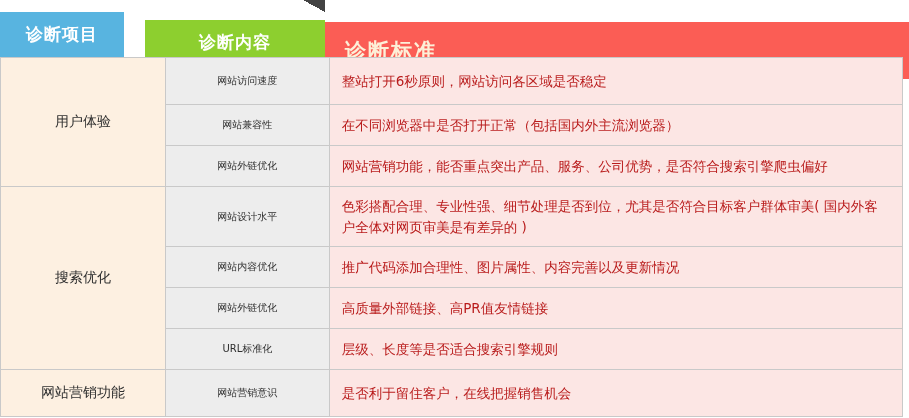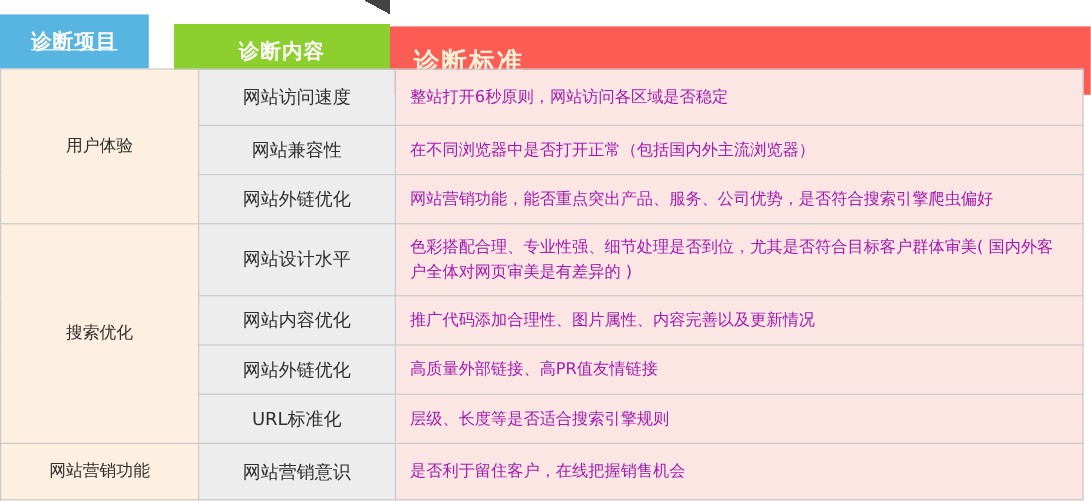--- a/index.html
+++ b/index.html
@@ -38,21 +38,20 @@
     box-sizing: border-box;
   }
   .hdr-1 {
     left: 0;
     top: 12px;
     width: 124px;
     height: 45px;
     background: #58b4e0;
     color: #ffffff;
     font-size: 17px;
-    text-decoration: underline;
   }
   .hdr-2 {
     left: 145px;
     top: 20px;
     width: 180px;
     height: 45px;
     background: #8dcf2f;
     color: #ffffff;
     font-size: 17px;
   }
@@ -102,28 +101,28 @@
     background: #fdf0e1;
     color: #2f2f2f;
     font-size: 14px;
     text-align: center;
     padding: 4px 6px;
   }
   .col-item {
     width: 144px;
     background: #ededed;
     color: #2f2f2f;
-    font-size: 15px;
+    font-size: 10px;
     text-align: center;
     padding: 4px 6px;
   }
   .col-std {
     width: 504px;
     background: #fce6e4;
-    color: #a21caf;
+    color: #b91c1c;
     font-size: 13.5px;
     text-align: left;
     padding: 8px 12px 8px 12px;
     line-height: 1.5;
   }
   tr.r-tall .col-item,
   tr.r-tall .col-std {
     height: 60px;
   }
   tr.r-std .col-item,

